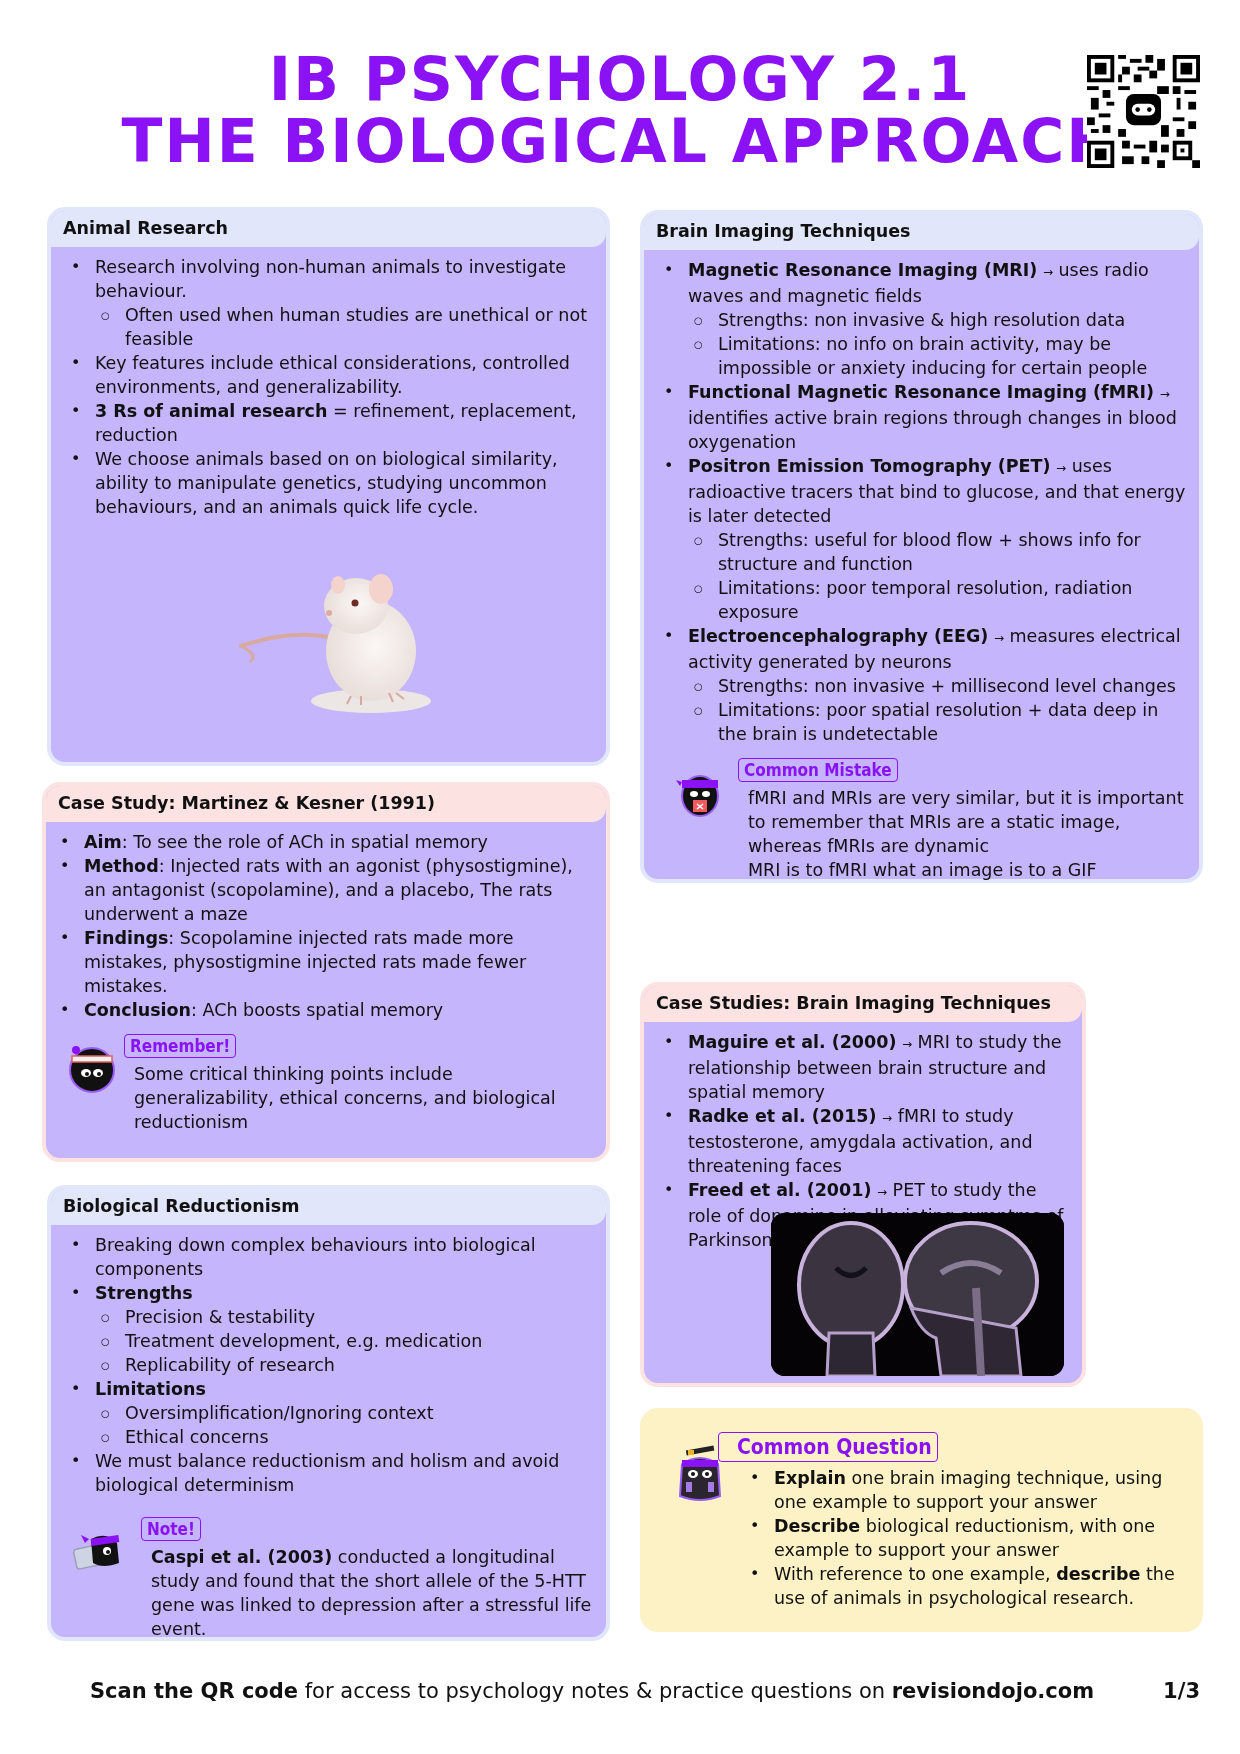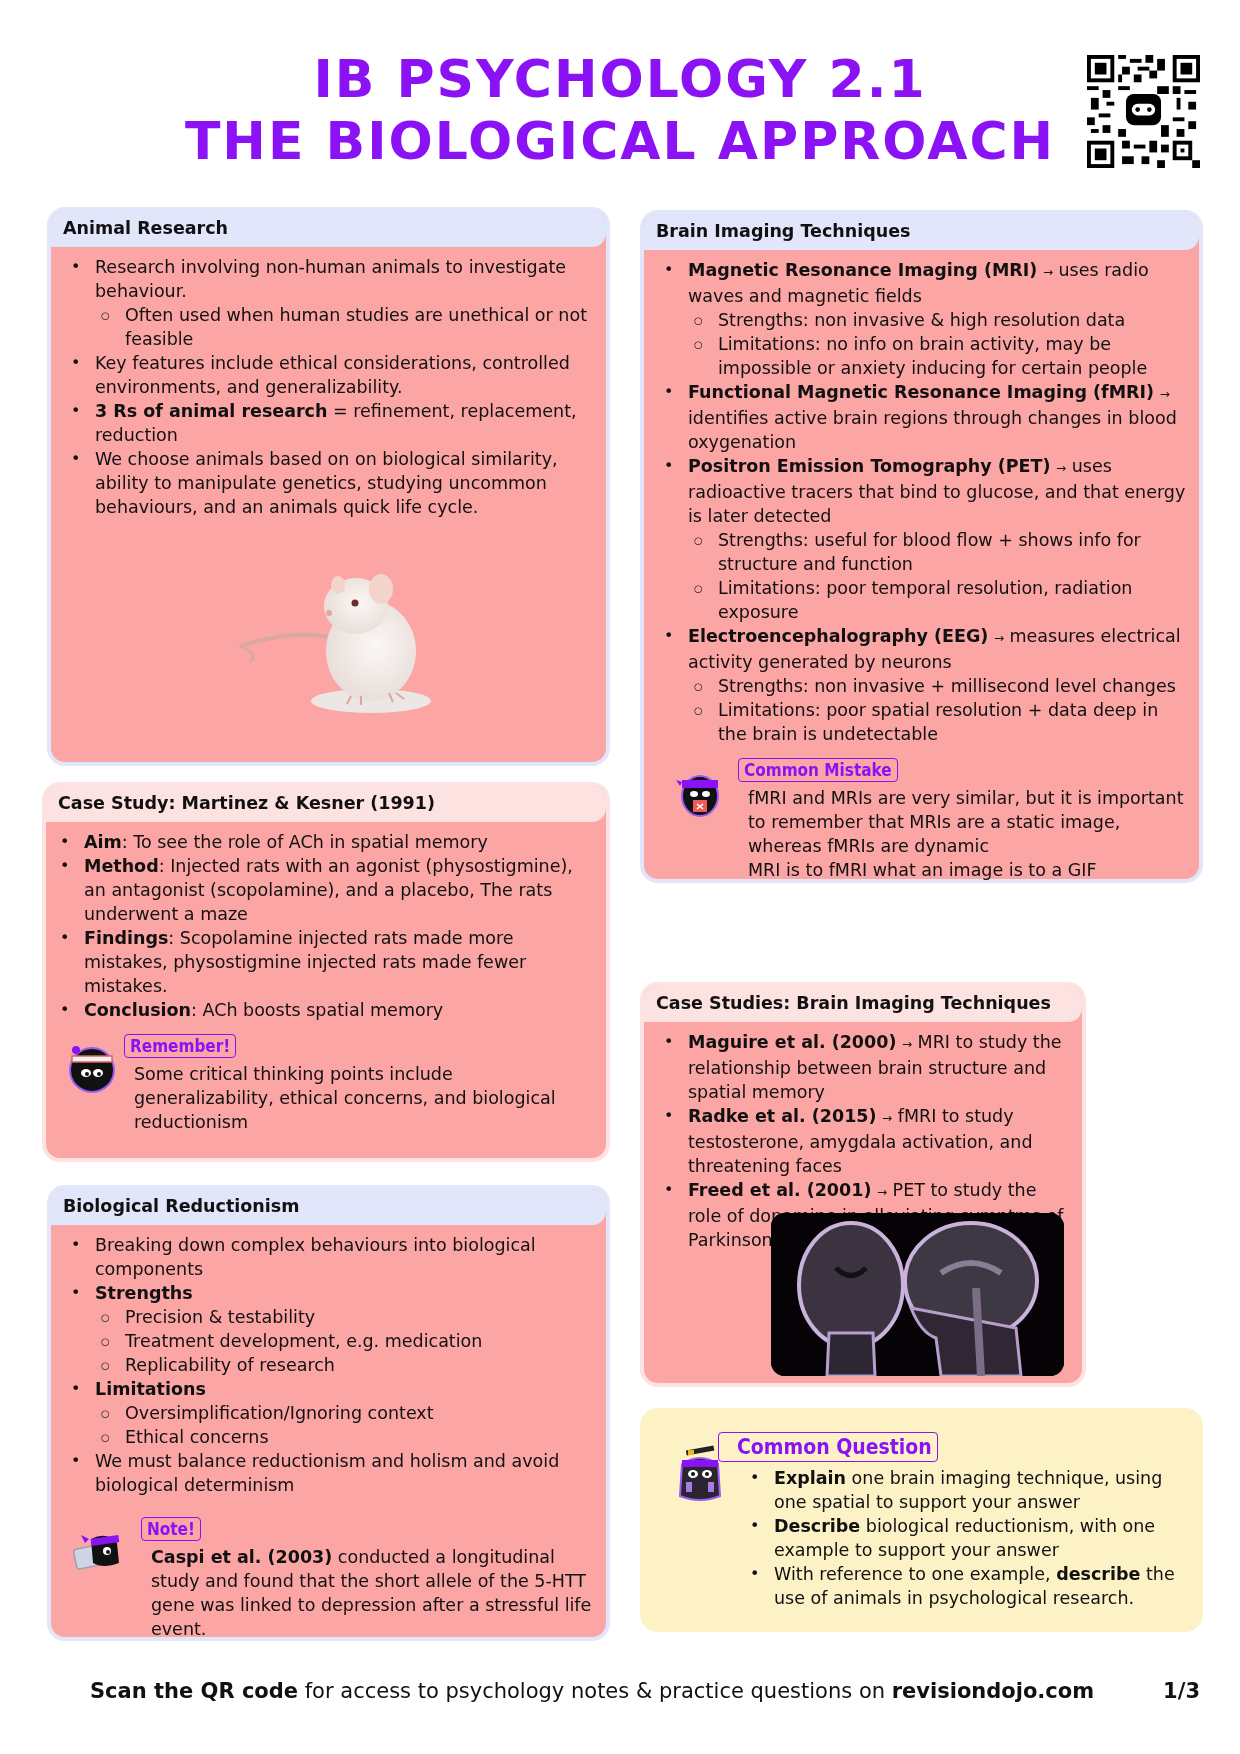--- a/index.html
+++ b/index.html
@@ -2,25 +2,25 @@
 <html><head>
 <meta charset="utf-8">
 <style>
   * { box-sizing: border-box; margin: 0; padding: 0; }
   html, body { width: 1240px; height: 1754px; background: #ffffff; }
   body { position: relative; font-family: "DejaVu Sans", sans-serif; color: #111; overflow: hidden; }
 
   .title {
     position: absolute; left: 0; top: 48px; width: 1240px; text-align: center;
     color: #8a12f5; font-family: "DejaVu Sans", sans-serif; font-weight: bold;
-    font-size: 52px; line-height: 62px; letter-spacing: 2px;
+    font-size: 60px; line-height: 62px; letter-spacing: 2px;
   }
   .qr { position: absolute; left: 1087px; top: 55px; width: 113px; height: 113px; }
 
-  .card { position: absolute; border-radius: 18px; border: 4px solid; background: #fca5a5; }
+  .card { position: absolute; border-radius: 18px; border: 4px solid; background: #c4b5fd; }
   .card.blue { border-color: #e1e6fb; }
   .card.pink { border-color: #fde2e2; }
   .card.yellow { border-color: #fdf1c6; background: #fdf1c6; }
   .card-head {
     padding: 6px 12px 8px 12px; font-weight: bold; font-size: 17.5px; line-height: 22px;
     border-radius: 14px 14px 14px 0;
   }
   .card.blue .card-head { background: #e1e6fb; }
   .card.pink .card-head { background: #fde2e2; }
 
@@ -288,21 +288,21 @@
       <ellipse cx="21" cy="30" rx="5" ry="4" fill="#fff"></ellipse>
         <ellipse cx="35" cy="30" rx="5" ry="4" fill="#fff"></ellipse>
       <circle cx="21" cy="30" r="2" fill="#111"></circle>
         <circle cx="35" cy="30" r="2" fill="#111"></circle>
       <rect x="14" y="38" width="6" height="10" fill="#a57be6"></rect>
         <rect x="36" y="38" width="6" height="10" fill="#a57be6"></rect>
     </svg>
     <span class="bubble" style="font-size:21px; line-height:26px; margin-left:-26px;padding-left:18px;">Common Question</span>
     <div class="callout-text">
       <ul>
-        <li><b>Explain</b><span> one brain imaging technique, using one spatial to support your answer</span></li>
+        <li><b>Explain</b><span> one brain imaging technique, using one example to support your answer</span></li>
         <li><b>Describe</b><span> biological reductionism, with one example to support your answer</span></li>
         <li><span>With reference to one example, </span><b>describe</b><span> the use of animals in psychological research.</span></li>
       </ul>
     </div>
   </div>
 </div>
 
 <div class="footer">
   <div>
     <b>Scan the QR code</b><span> for access to psychology notes &amp; practice questions on </span><b>revisiondojo.com</b>

